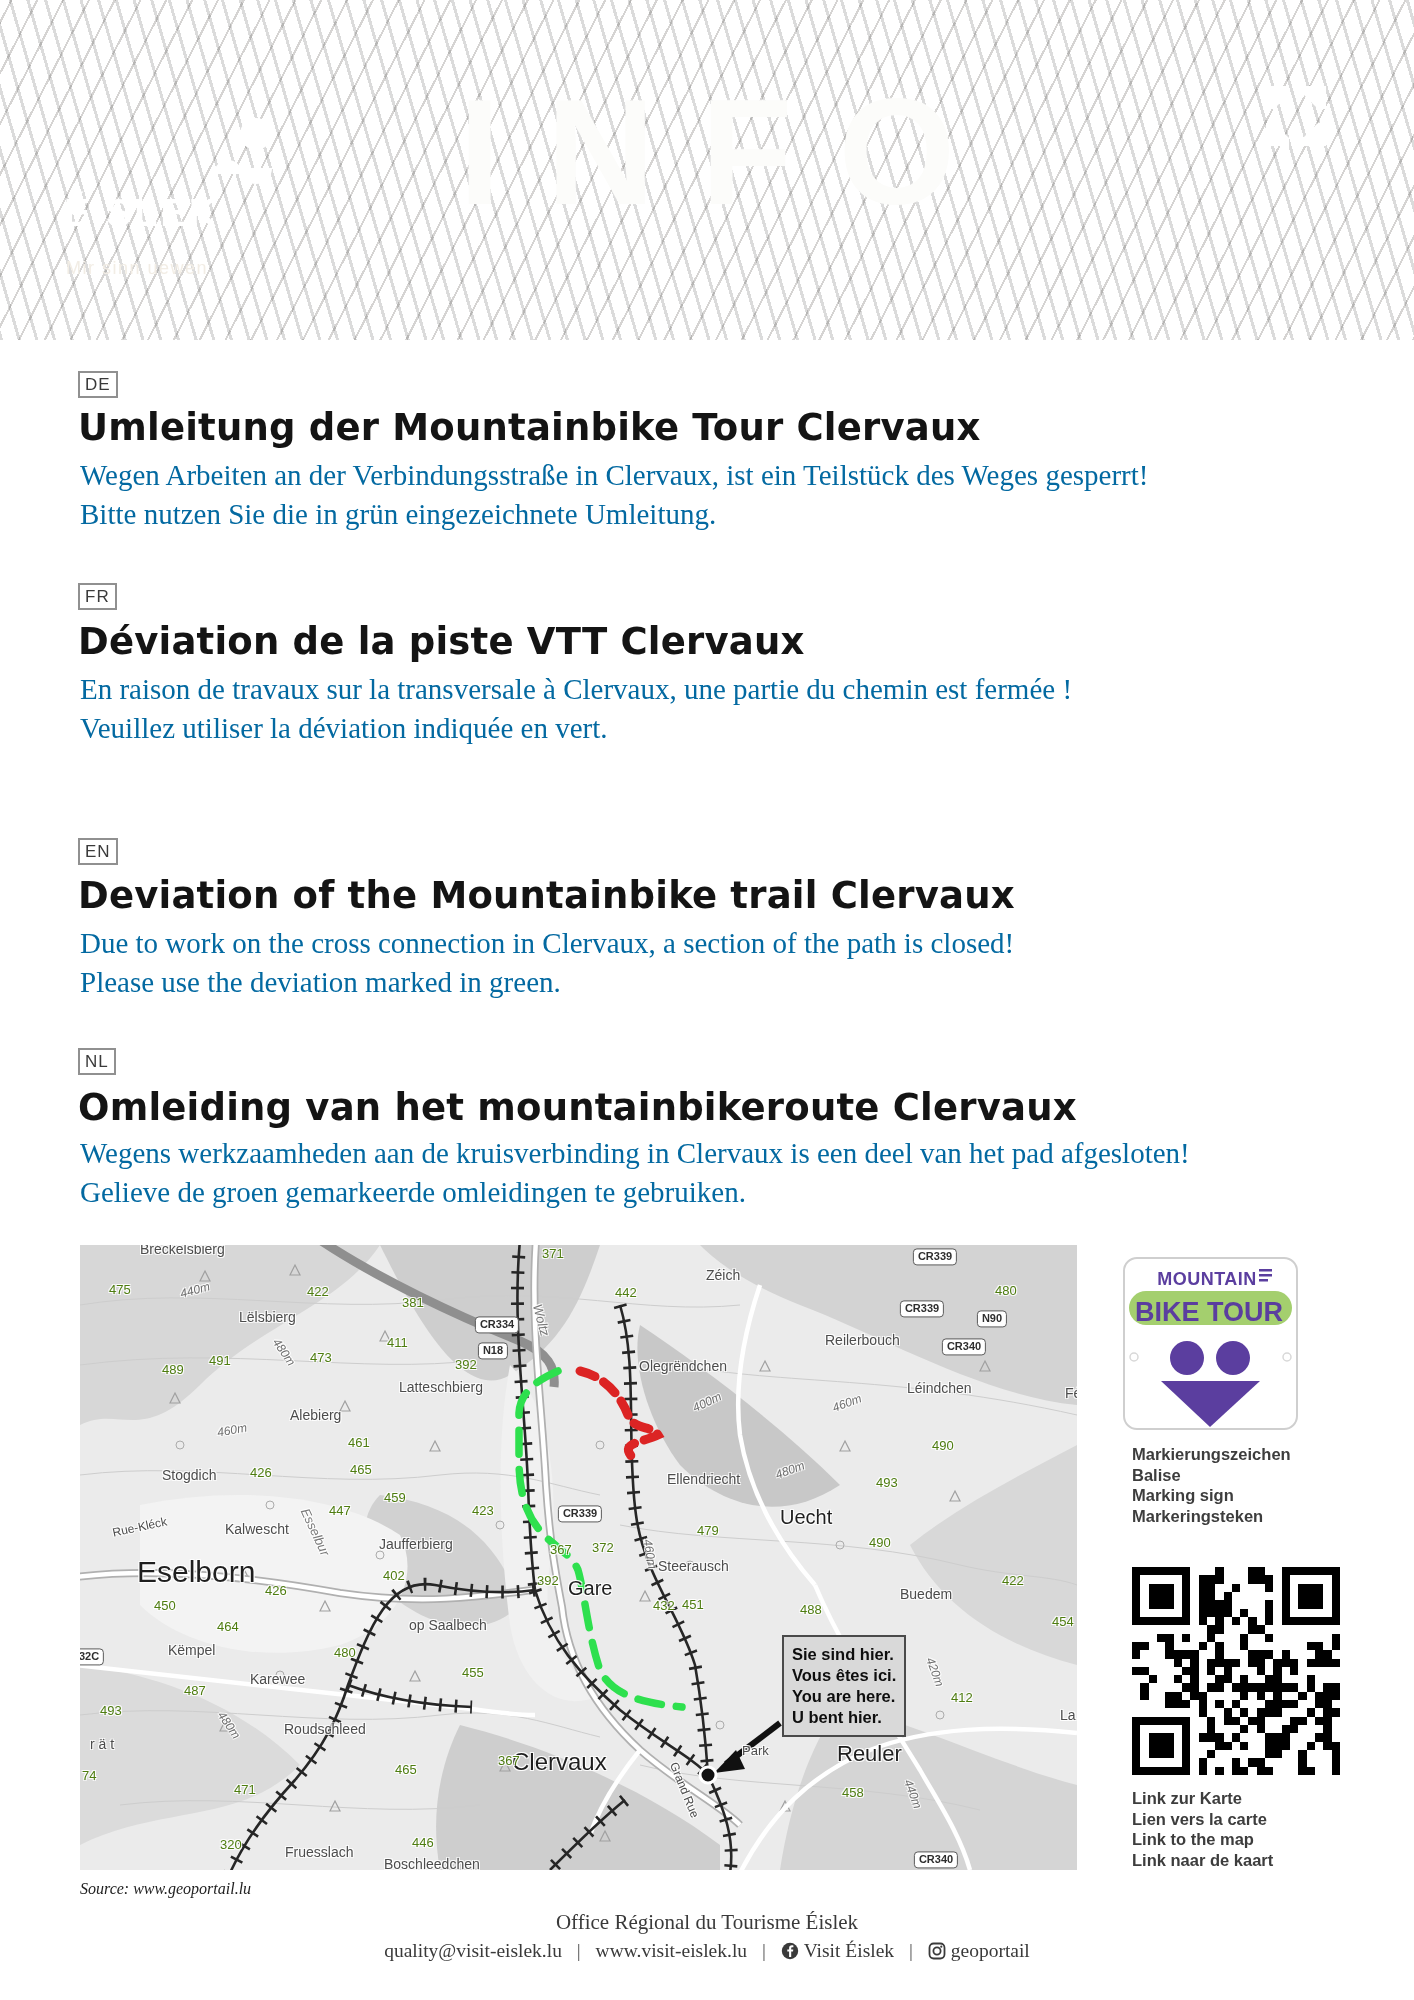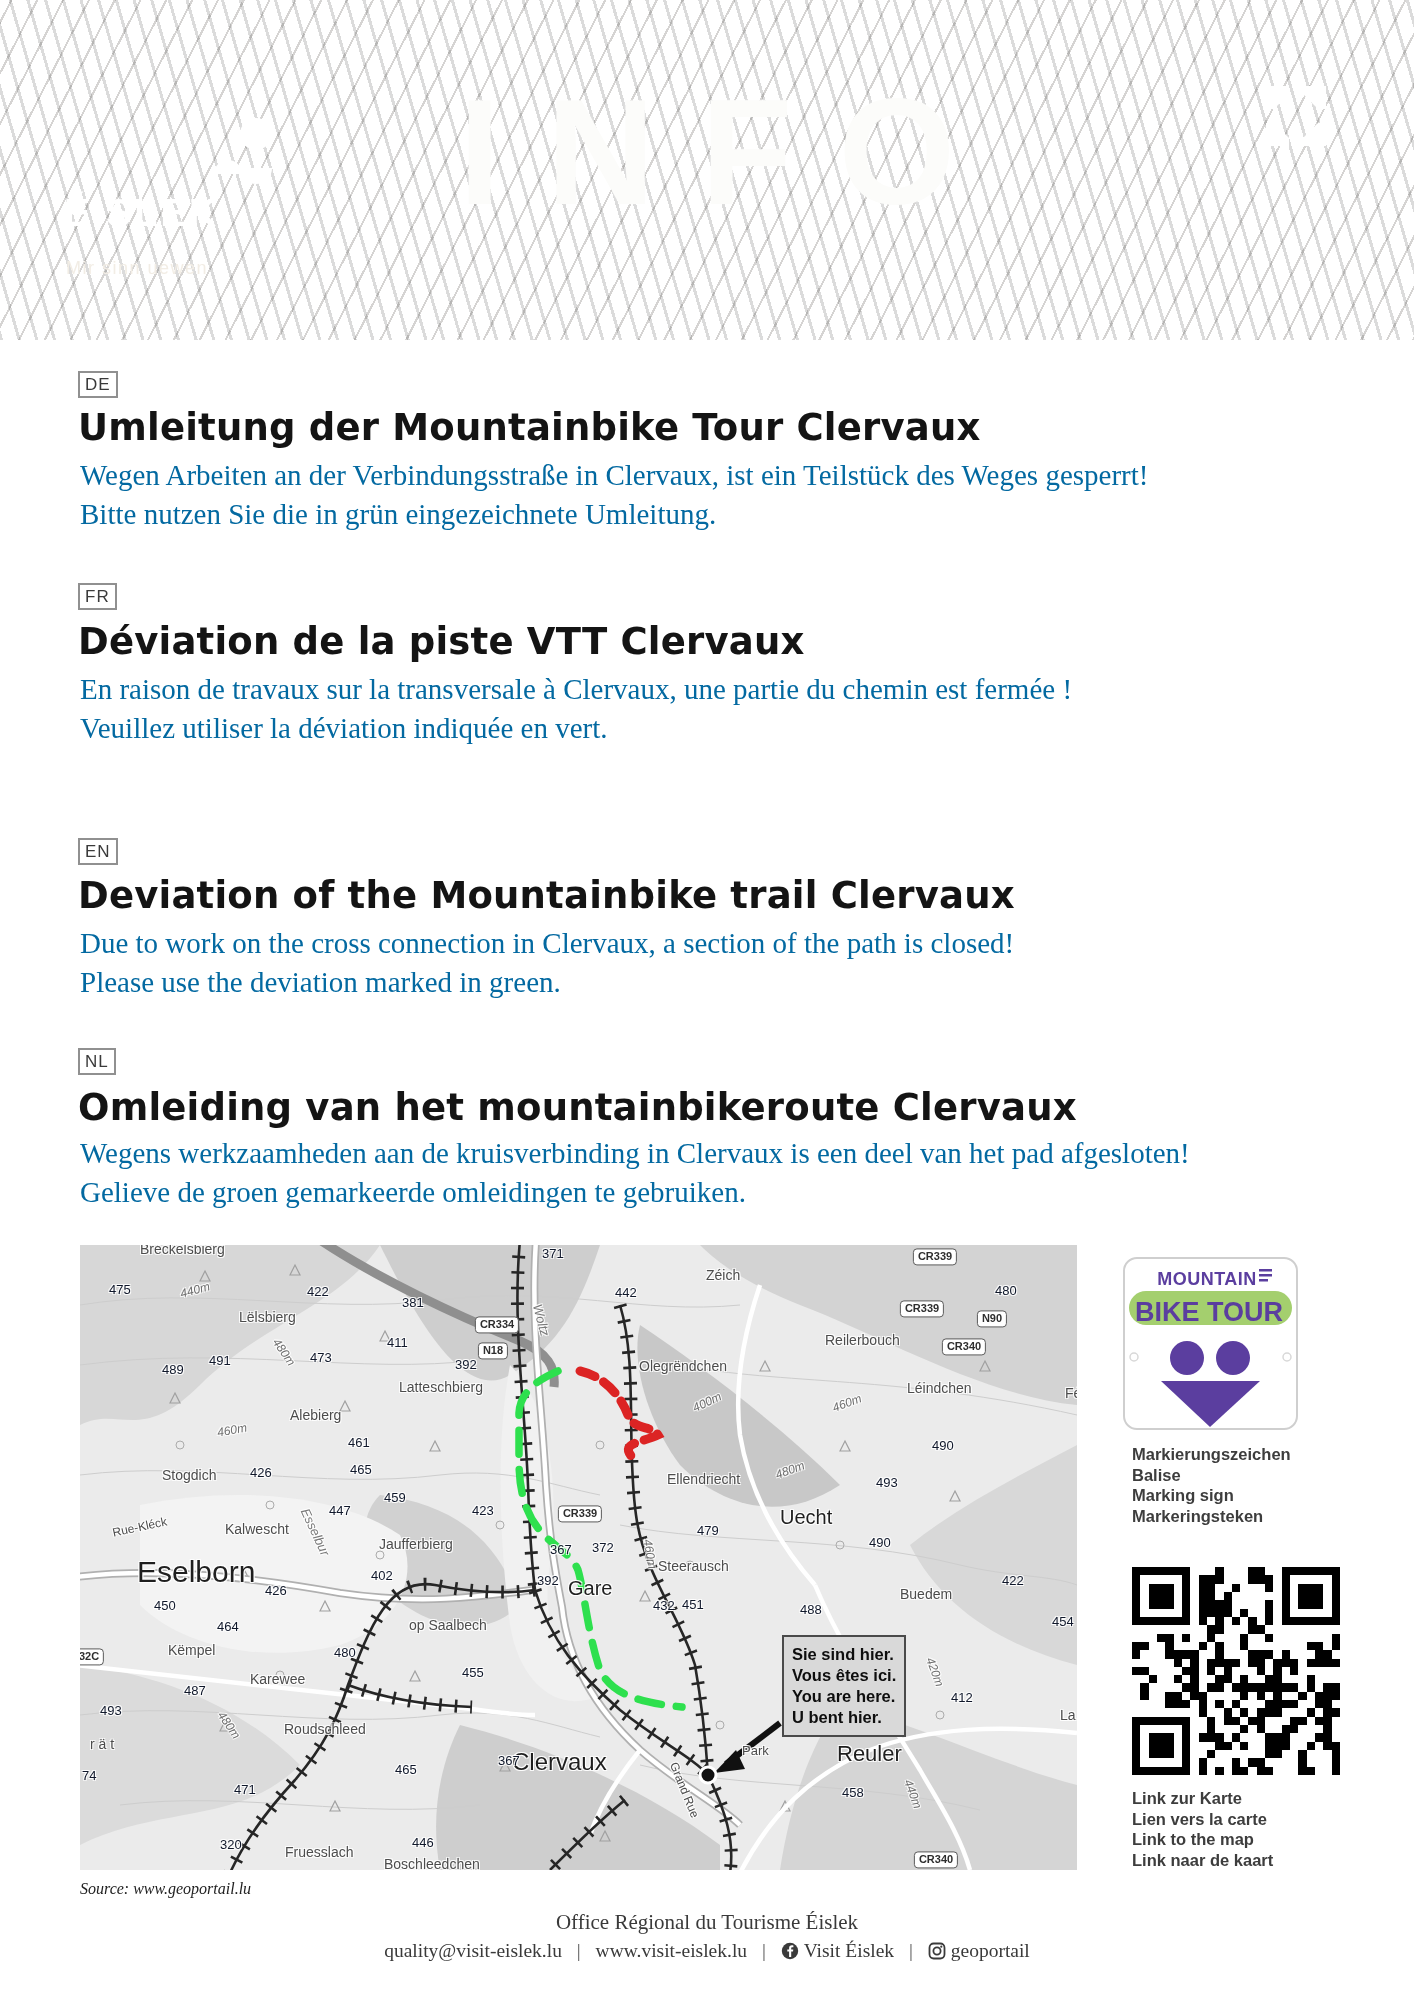--- a/index.html
+++ b/index.html
@@ -47,21 +47,21 @@
 
   
   .map{position:absolute;left:80px;top:1245px;width:997px;height:625px;overflow:hidden;
        background:#ebebeb;}
   .map svg.base{position:absolute;left:0;top:0;}
   .maplabel{position:absolute;color:#4c4c4c;font-size:14px;white-space:nowrap;
       transform:translateY(-50%);line-height:1;
       text-shadow:-1px -1px 0 rgba(255,255,255,.85),1px -1px 0 rgba(255,255,255,.85),
                   -1px 1px 0 rgba(255,255,255,.85),1px 1px 0 rgba(255,255,255,.85);}
   .maplabel.big{color:#1f1f1f;}
-  .maplabel.num{color:#0f172a;font-size:13px;}
+  .maplabel.num{color:#4d7c0f;font-size:13px;}
   .maplabel.cont{color:#6e6e6e;font-style:italic;font-size:12px;}
   .maplabel.water{color:#7a7a7a;font-style:italic;}
   .shield{position:absolute;transform:translate(-50%,-50%);background:#fff;
       border:1.5px solid #5a5a5a;border-radius:4px;color:#2e2e2e;font-size:11px;
       font-weight:bold;padding:1px 4px;line-height:1.2;white-space:nowrap;}
   .callout{position:absolute;left:702px;top:390px;width:104px;background:#d9d9d9;
       border:2px solid #4a4a4a;padding:7px 8px;z-index:5;}
   .callout div{font-weight:bold;color:#0e0e0e;font-size:16.5px;line-height:21px;white-space:nowrap;}
   .src{position:absolute;left:80px;top:1880px;color:#222;font-family:"Liberation Serif",serif;
        font-style:italic;font-size:16px;}
@@ -288,21 +288,21 @@
         <span class="maplabel num" style="left: 375px; top: 119px; font-size: 13px;">392</span>
         <span class="maplabel num" style="left: 129px; top: 115px; font-size: 13px;">491</span>
         <span class="maplabel num" style="left: 82px; top: 124px; font-size: 13px;">489</span>
         <span class="maplabel num" style="left: 230px; top: 112px; font-size: 13px;">473</span>
         <span class="maplabel num" style="left: 268px; top: 197px; font-size: 13px;">461</span>
         <span class="maplabel num" style="left: 270px; top: 224px; font-size: 13px;">465</span>
         <span class="maplabel num" style="left: 170px; top: 227px; font-size: 13px;">426</span>
         <span class="maplabel num" style="left: 304px; top: 252px; font-size: 13px;">459</span>
         <span class="maplabel num" style="left: 249px; top: 265px; font-size: 13px;">447</span>
         <span class="maplabel num" style="left: 392px; top: 265px; font-size: 13px;">423</span>
-        <span class="maplabel num" style="left: 291px; top: 330px; font-size: 13px;">402</span>
+        <span class="maplabel num" style="left: 303px; top: 330px; font-size: 13px;">402</span>
         <span class="maplabel num" style="left: 185px; top: 345px; font-size: 13px;">426</span>
         <span class="maplabel num" style="left: 74px; top: 360px; font-size: 13px;">450</span>
         <span class="maplabel num" style="left: 137px; top: 381px; font-size: 13px;">464</span>
         <span class="maplabel num" style="left: 254px; top: 407px; font-size: 13px;">480</span>
         <span class="maplabel num" style="left: 104px; top: 445px; font-size: 13px;">487</span>
         <span class="maplabel num" style="left: 20px; top: 465px; font-size: 13px;">493</span>
         <span class="maplabel num" style="left: 382px; top: 427px; font-size: 13px;">455</span>
         <span class="maplabel num" style="left: 154px; top: 544px; font-size: 13px;">471</span>
         <span class="maplabel num" style="left: 140px; top: 599px; font-size: 13px;">320</span>
         <span class="maplabel num" style="left: 332px; top: 597px; font-size: 13px;">446</span>

